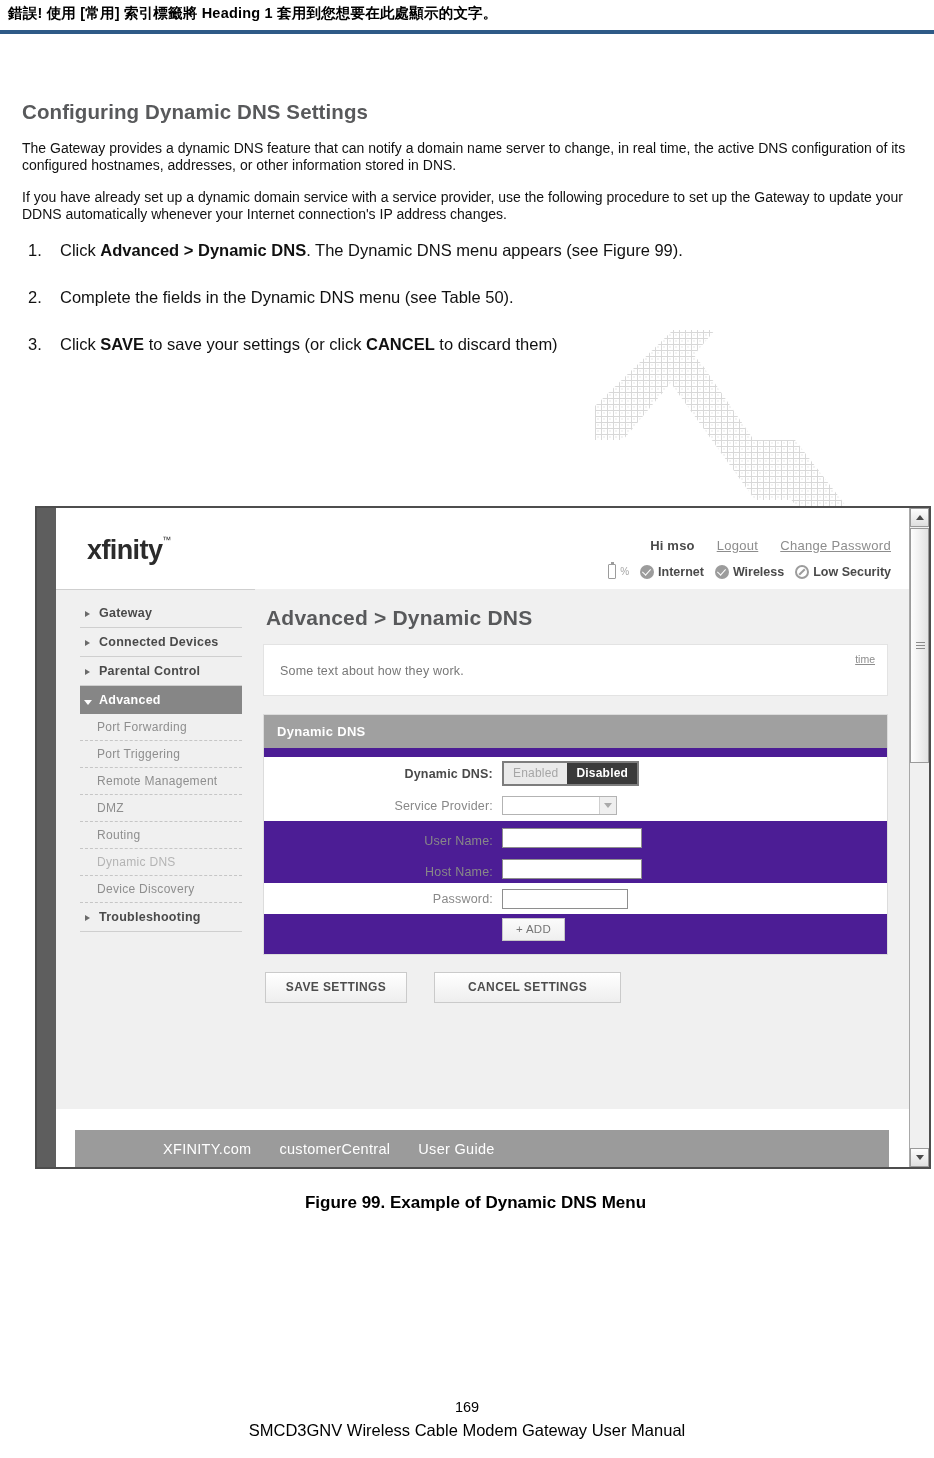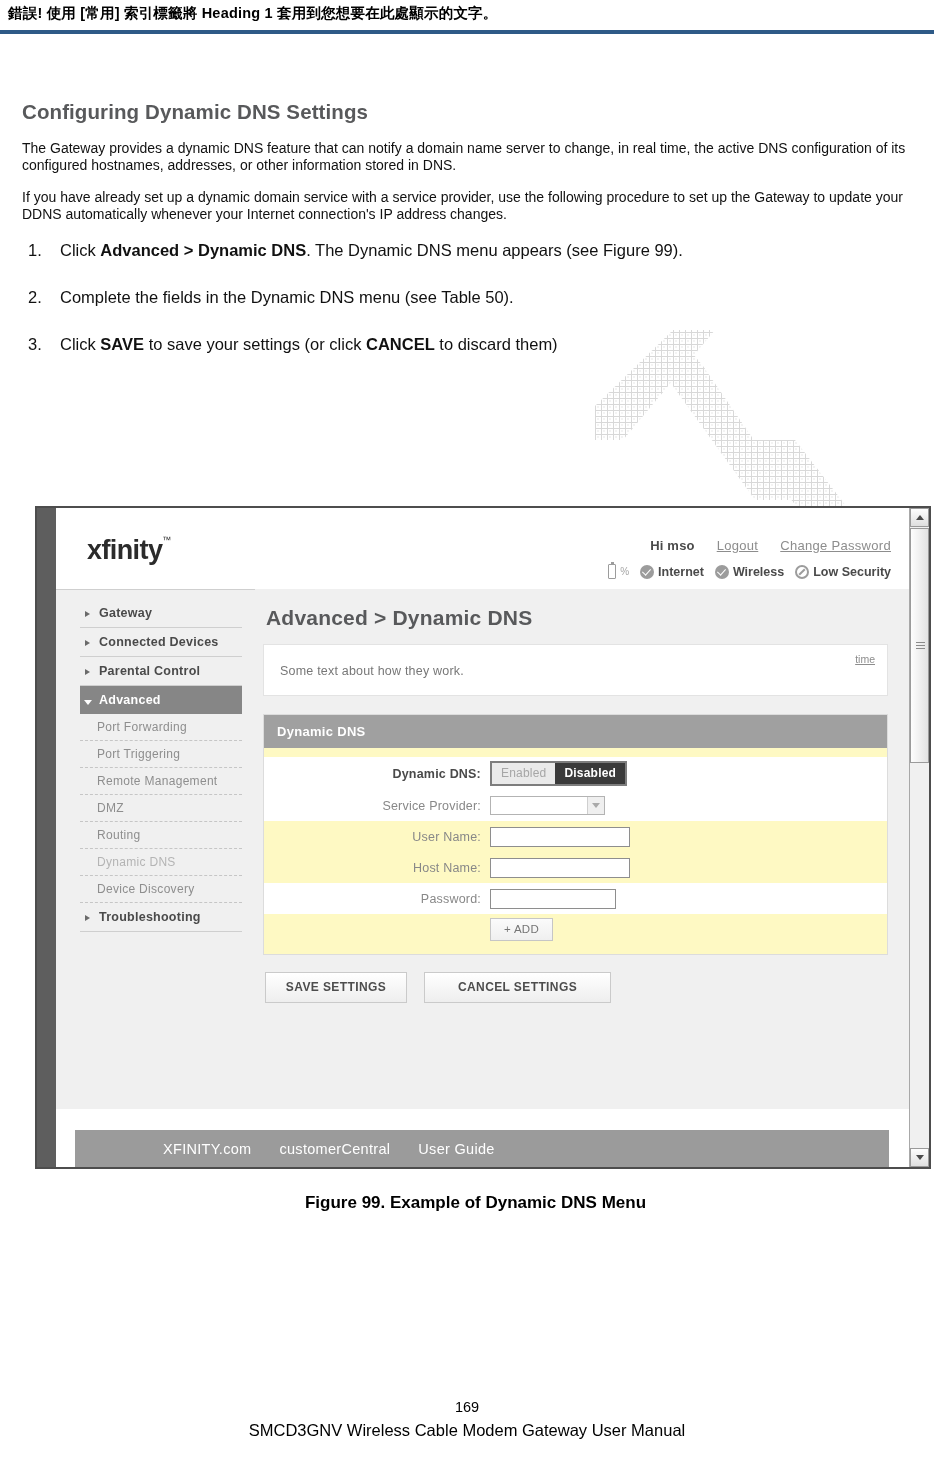--- a/index.html
+++ b/index.html
@@ -335,24 +335,24 @@
     font-size: 13px;
     font-weight: bold;
     letter-spacing: .3px;
     padding: 9px 0 9px 13px;
   }
   .panel-body { padding: 0; }
   .frow {
     display: flex;
     align-items: center;
     min-height: 31px;
-    padding: 4px 4px;
-    background: #ffffff;
-  }
-  .frow.alt { background: #fef9c3; }
+    padding: 4px 16px;
+    background: #ffffff;
+  }
+  .frow.alt { background: #4c1d95; align-items: flex-end; }
   .frow.spacer { min-height: 9px; padding: 0; }
   .flabel {
     width: 222px;
     text-align: right;
     padding-right: 9px;
     font-size: 12.5px;
     color: #888;
     letter-spacing: .2px;
   }
   .flabel.strong { color: #4a4a4a; font-weight: bold; }
@@ -403,21 +403,21 @@
     border: 1px solid #c6c6c6;
     background: linear-gradient(#fbfbfb,#efefef);
     font-size: 11.5px;
     color: #757575;
     padding: 4px 13px 5px;
     letter-spacing: .3px;
     cursor: pointer;
   }
 
   .actions {
-    display: flex; gap: 17px;
+    display: flex; gap: 27px;
     margin: 17px 0 0 2px;
   }
   .act-btn {
     border: 1px solid #cacaca;
     background: linear-gradient(#ffffff,#eeeeee);
     font-size: 12px;
     font-weight: bold;
     color: #4d4d4d;
     letter-spacing: .4px;
     padding: 7px 0 8px;

